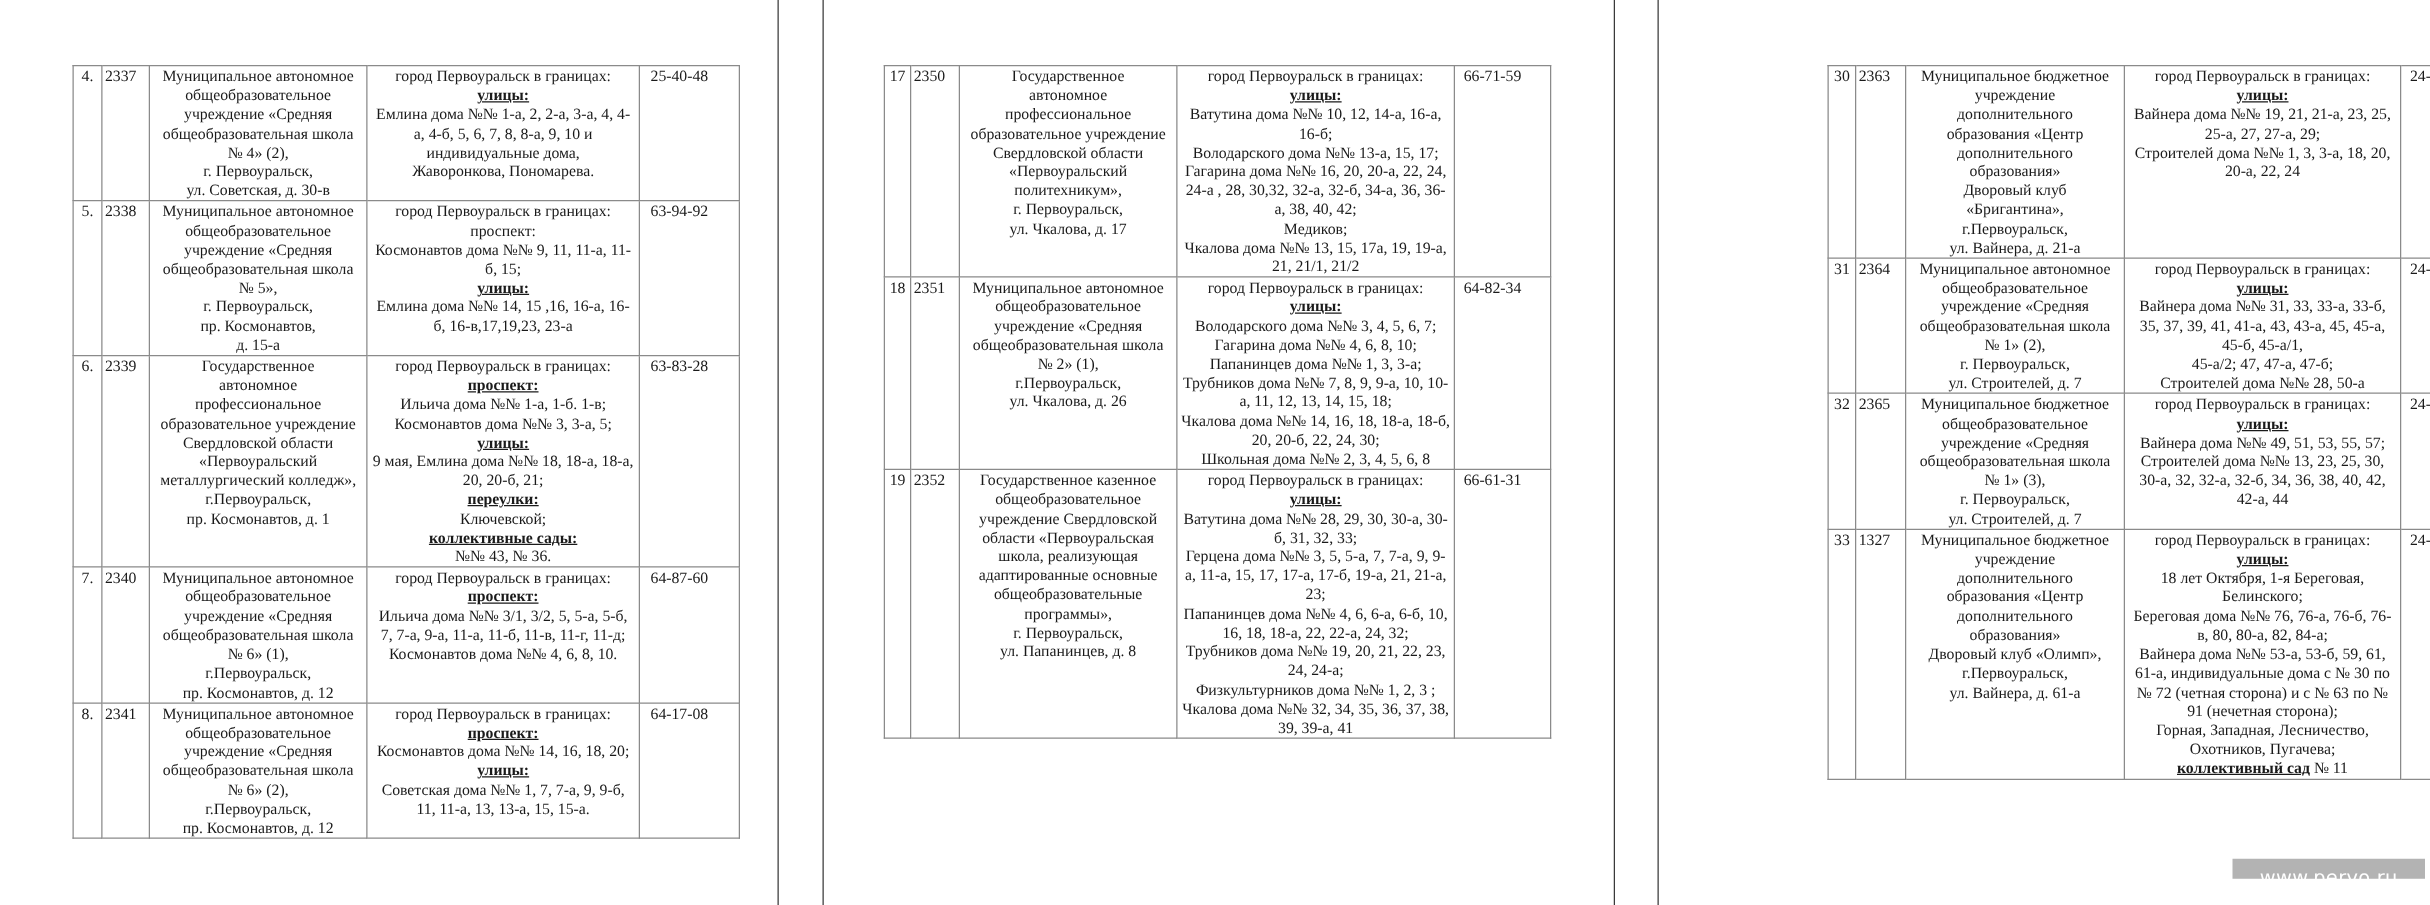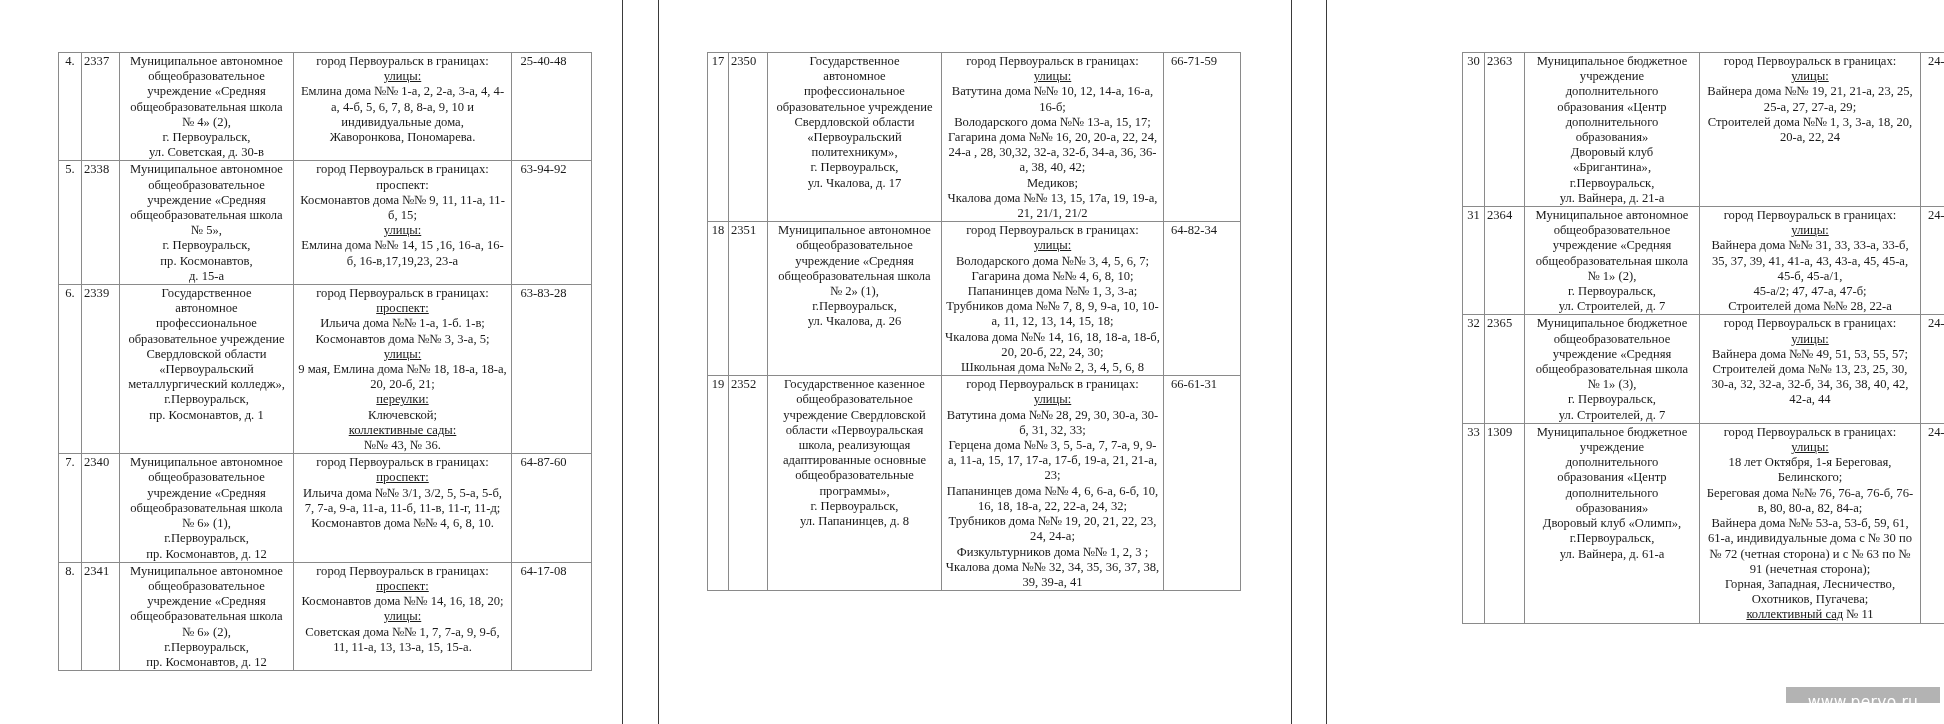--- a/index.html
+++ b/index.html
@@ -17,21 +17,21 @@
   table.reg td {
     border: 1px solid #8a8a8a; vertical-align: top; padding: 1px 3px 0 3px;
     overflow: hidden;
   }
   table.reg td.num { text-align: center; padding: 1px 1px 0 1px; }
   table.reg td.code { text-align: center; padding: 1px 20px 0 2px; }
   table.reg td.org { text-align: center; padding: 1px 1px 0 1px; margin-top: 34px; }
   table.reg td.area { text-align: center; }
   table.reg td.phone { text-align: center; padding: 1px 18px 0 2px; margin-top: 15px; }
   .line { display: block; white-space: normal; }
-  .u { text-decoration: underline; }
+  .u { text-decoration: underline; font-weight: bold; }
   .watermark {
     position: absolute; left: 1786px; top: 687px; width: 154px; height: 16px;
     background: #b3b3b3; color: #ffffff;
     font-family: "DejaVu Sans", sans-serif; font-size: 15.5px; line-height: 30px;
     text-align: center; letter-spacing: 0.3px;
   }
 </style>
 </head>
 <body>
 
@@ -293,21 +293,21 @@
           <span class="line">общеобразовательная школа</span>
           <span class="line">№ 1» (2),</span>
           <span class="line">г. Первоуральск,</span>
           <span class="line">ул. Строителей, д. 7</span>
         </td>
         <td class="area">
           <span class="line">город Первоуральск в границах:</span>
           <span class="line u">улицы:</span>
           <span class="line">Вайнера дома №№ 31, 33, 33-а, 33-б, 35, 37, 39, 41, 41-а, 43, 43-а, 45, 45-а, 45-б, 45-а/1,</span>
           <span class="line">45-а/2; 47, 47-а, 47-б;</span>
-          <span class="line">Строителей дома №№ 28, 22-а</span>
+          <span class="line">Строителей дома №№ 28, 50-а</span>
         </td>
         <td class="phone">24-82-54</td>
       </tr>
       <tr>
         <td class="num">32</td>
         <td class="code">2365</td>
         <td class="org">
           <span class="line">Муниципальное бюджетное</span>
           <span class="line">общеобразовательное</span>
           <span class="line">учреждение «Средняя</span>
@@ -319,21 +319,21 @@
         <td class="area">
           <span class="line">город Первоуральск в границах:</span>
           <span class="line u">улицы:</span>
           <span class="line">Вайнера дома №№ 49, 51, 53, 55, 57;</span>
           <span class="line">Строителей дома №№ 13, 23, 25, 30, 30-а, 32, 32-а, 32-б, 34, 36, 38, 40, 42, 42-а, 44</span>
         </td>
         <td class="phone">24-89-05</td>
       </tr>
       <tr>
         <td class="num">33</td>
-        <td class="code">1309</td>
+        <td class="code">1327</td>
         <td class="org">
           <span class="line">Муниципальное бюджетное</span>
           <span class="line">учреждение</span>
           <span class="line">дополнительного</span>
           <span class="line">образования «Центр</span>
           <span class="line">дополнительного</span>
           <span class="line">образования»</span>
           <span class="line">Дворовый клуб «Олимп»,</span>
           <span class="line">г.Первоуральск,</span>
           <span class="line">ул. Вайнера, д. 61-а</span>

